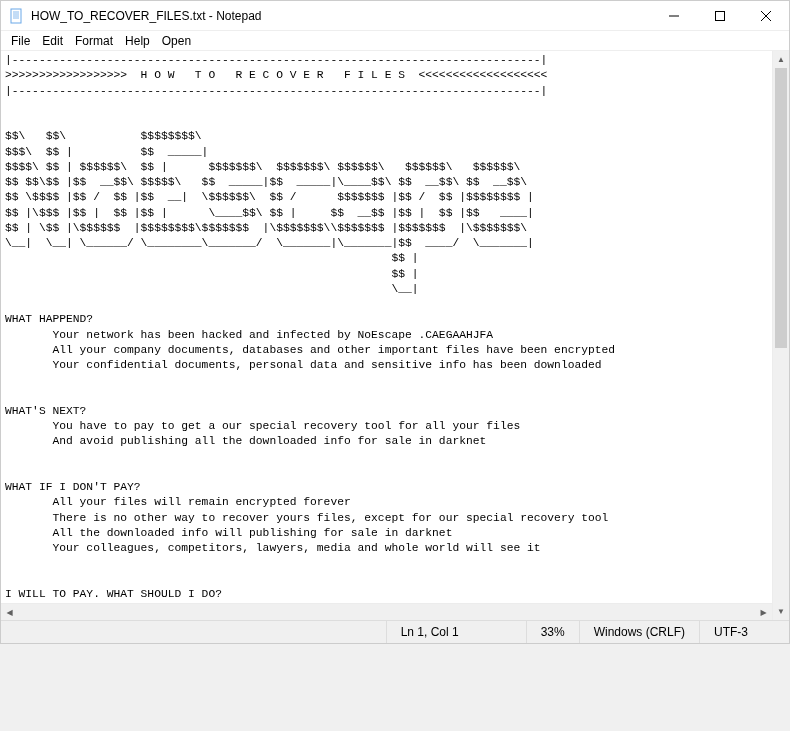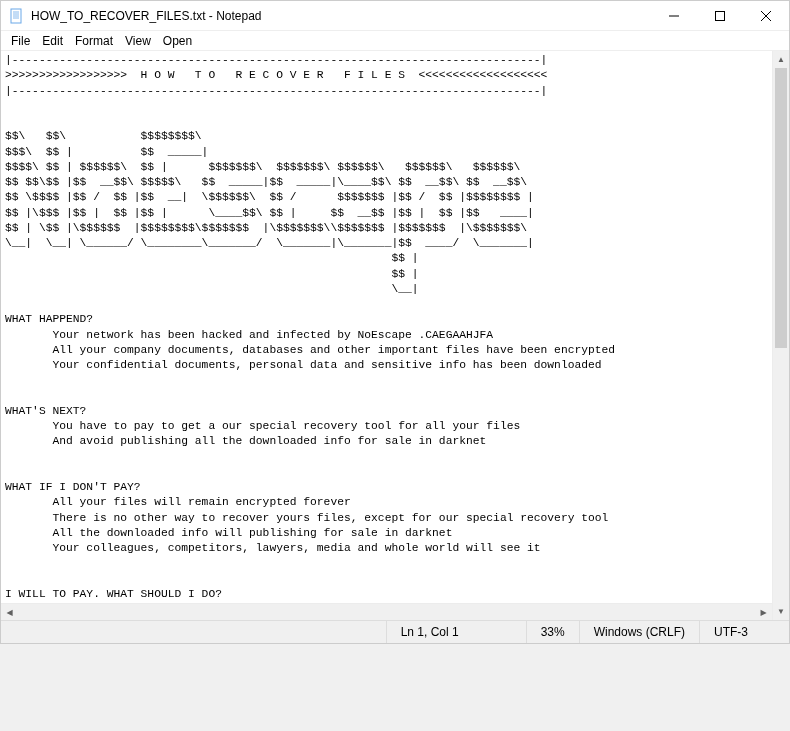--- a/index.html
+++ b/index.html
@@ -167,21 +167,21 @@
             <line x1="10" y1="0" x2="0" y2="10" stroke="#000" stroke-width="1"></line>
           </svg>
       </div>
     </div>
   </div>
 
   <div class="menubar">
     <span class="menu-item">File</span>
     <span class="menu-item">Edit</span>
     <span class="menu-item">Format</span>
-    <span class="menu-item">View</span>
+    <span class="menu-item">Help</span>
     <span class="menu-item">Open</span>
   </div>
 
   <div class="content-area">
     <div class="content-wrap">
       <pre class="content">|------------------------------------------------------------------------------|
 &gt;&gt;&gt;&gt;&gt;&gt;&gt;&gt;&gt;&gt;&gt;&gt;&gt;&gt;&gt;&gt;&gt;&gt;  H O W   T O   R E C O V E R   F I L E S  &lt;&lt;&lt;&lt;&lt;&lt;&lt;&lt;&lt;&lt;&lt;&lt;&lt;&lt;&lt;&lt;&lt;&lt;&lt;
 |------------------------------------------------------------------------------|
 
 

